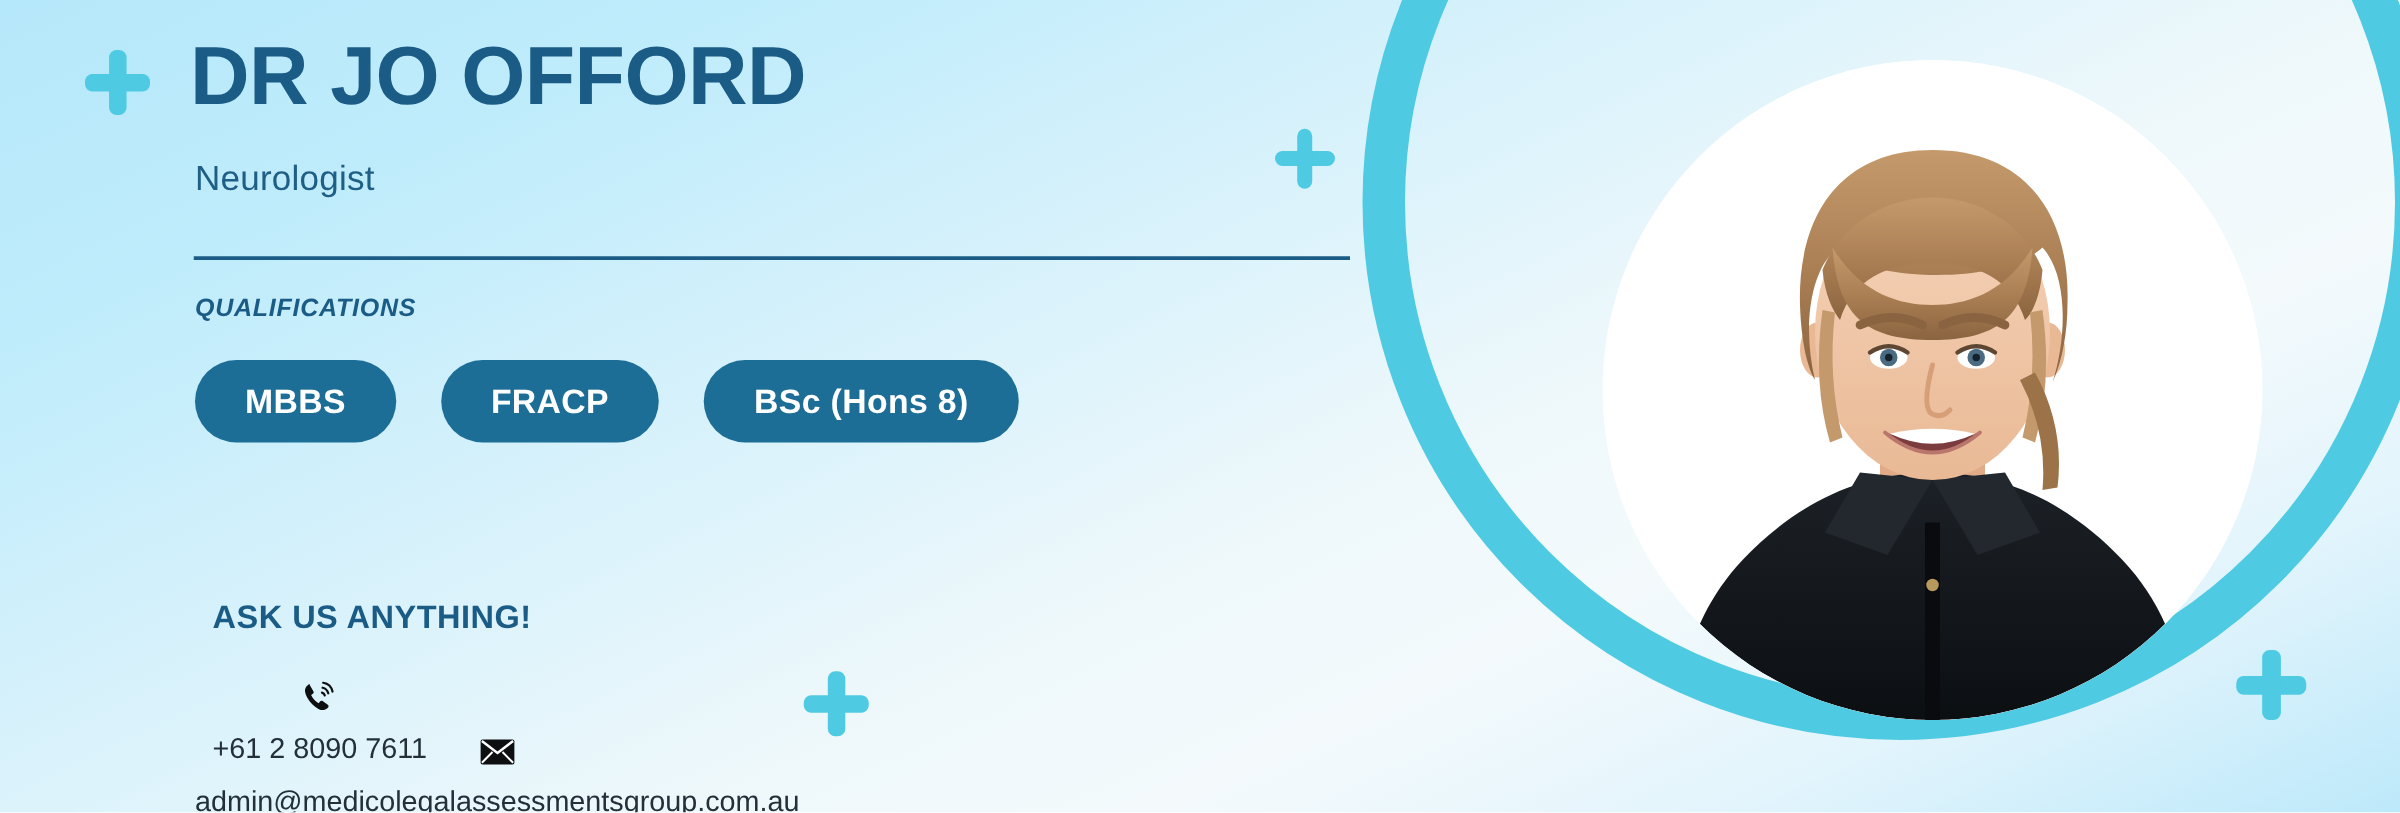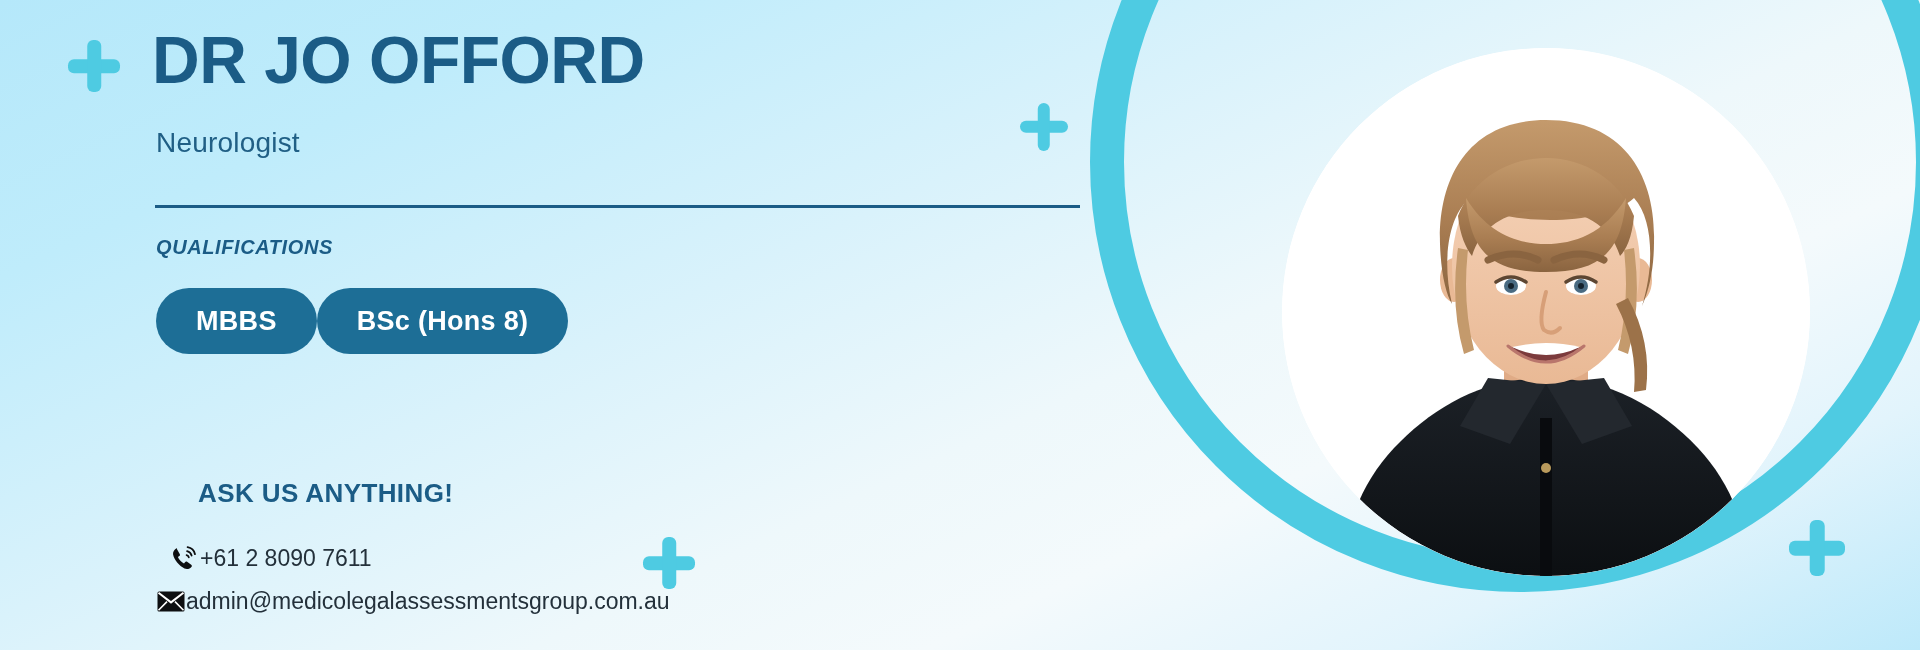--- a/index.html
+++ b/index.html
@@ -124,20 +124,21 @@
     font-style: italic;
     letter-spacing: 0.6px;
     color: #1b5c86;
   }
 
   #qual-pills {
     position: absolute;
     left: 156px;
     top: 288px;
     display: flex;
+    gap: 36px;
   }
   .pill {
     background: #1d6e96;
     color: #ffffff;
     border-radius: 40px;
     height: 66px;
     display: flex;
     align-items: center;
     justify-content: center;
     padding: 0 40px;
@@ -148,31 +149,31 @@
   }
 
   #ask-heading {
     position: absolute;
     left: 170px;
     top: 478px;
     font-size: 26px;
     font-weight: 700;
     letter-spacing: 0.4px;
     color: #1b5c86;
-    margin-left: 28px;
   }
 
   .contact-row {
     position: absolute;
     display: flex;
     align-items: center;
-    gap: 0;
+    gap: 14px;
     font-size: 23px;
     color: #23303a;
     white-space: nowrap;
+    flex-direction: column;
   }
   #contact-phone { left: 170px; top: 545px; }
   #contact-email { left: 156px; top: 588px; }
 
   .contact-icon {
     width: 30px;
     height: 26px;
     display: flex;
     align-items: center;
     justify-content: center;
@@ -283,20 +284,21 @@
     </div>
 
     <div id="specialty">Neurologist</div>
 
     <div id="divider"></div>
 
     <div id="qual-label">QUALIFICATIONS</div>
 
     <div id="qual-pills">
       <div class="pill">MBBS</div>
+      <div class="pill">FRACP</div>
       <div class="pill">BSc (Hons 8)</div>
     </div>
 
     <div id="ask-heading">ASK US ANYTHING!</div>
 
     <div class="contact-row" id="contact-phone">
       <span class="contact-icon">
         <svg width="28" height="26" viewBox="0 0 28 26">
           <path d="M5.4 2.2 C3.3 3.4 1.6 6 2.1 8.6 c0.9 5.2 6.2 11.6 11.4 13.9 c2.6 1.1 5.5 0.3 7.1-1.8 c0.5-0.7 0.3-1.5-0.4-2 l-4.1-2.9 c-0.7-0.5-1.6-0.3-2.1 0.4 l-1 1.3 c-2.6-1.4-4.9-3.9-6.1-6.6 l1.4-0.9 c0.7-0.5 0.9-1.4 0.4-2.1 L5.9 3.1 C5.6 2.4 5.9 1.9 5.4 2.2 Z" fill="#0d0f11"></path>
           <path d="M16.6 1.2 c3.6 0.6 6.6 3.4 7.4 7" stroke="#0d0f11" stroke-width="1.8" fill="none" stroke-linecap="round"></path>

